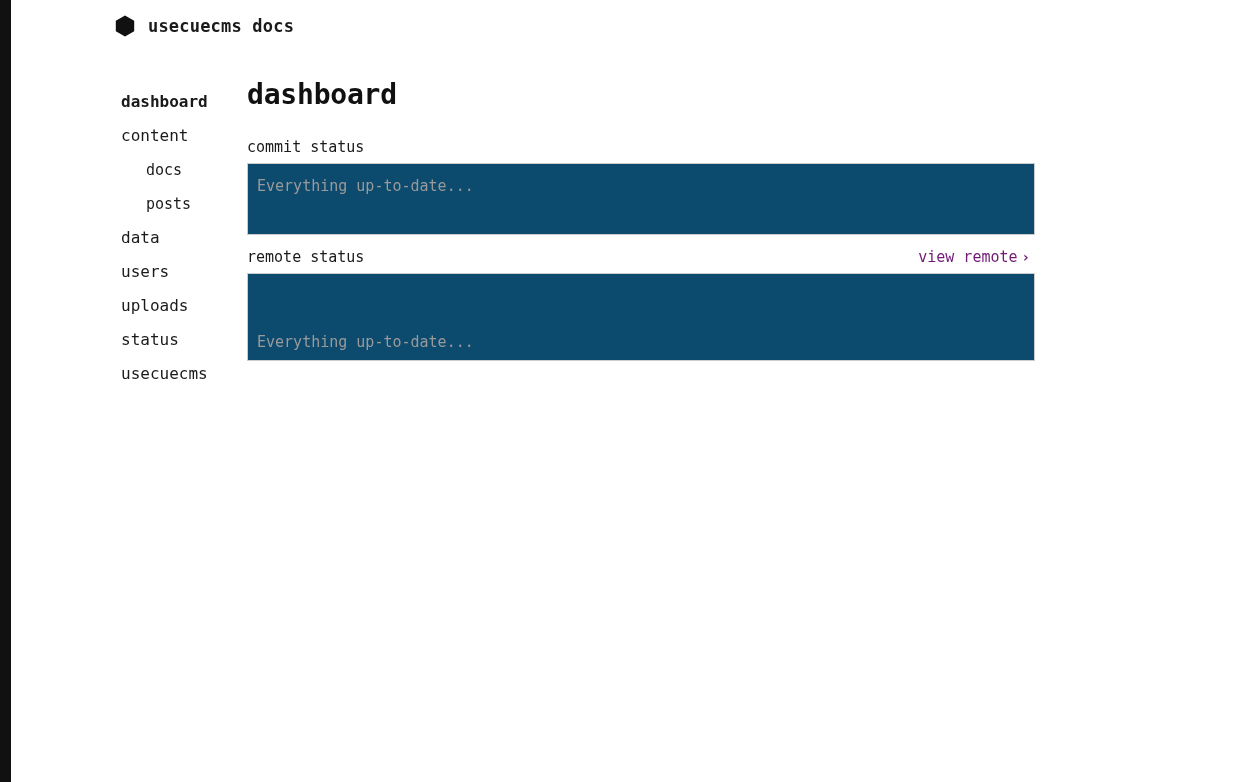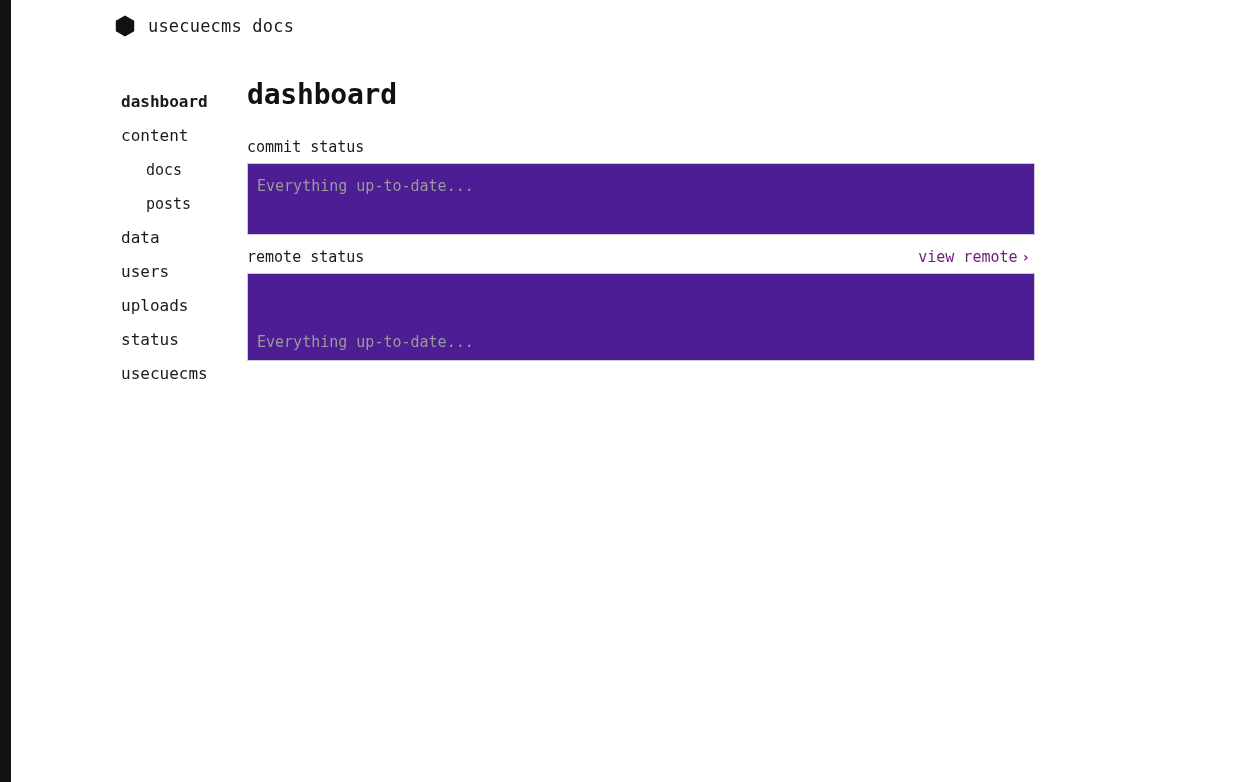--- a/index.html
+++ b/index.html
@@ -55,21 +55,21 @@
 
   .brand-logo {
     width: 20px;
     height: 22px;
     display: block;
     flex: 0 0 auto;
   }
 
   .brand-name {
     font-size: 17px;
-    font-weight: 400;
+    font-weight: 700;
     letter-spacing: 0.2px;
     color: #1a1a1a;
     white-space: nowrap;
   }
 
   .header-spacer { flex: 1 1 auto; }
 
   .header-right {
     display: flex;
     align-items: center;
@@ -174,21 +174,21 @@
 
   .field-action .chev {
     font-weight: 700;
     font-size: 14px;
     padding-left: 4px;
   }
 
   .status-box {
     width: 788px;
     border: 1px solid #cccccc;
-    background: #4c1d95;
+    background: #0c4a6e;
     border-radius: 0;
     padding: 11px 11px 11px 9px;
     font-family: "DejaVu Sans Mono", "Liberation Mono", monospace;
     font-size: 15px;
     line-height: 23px;
     color: #9a9a9a;
     resize: none;
     outline: none;
     overflow: hidden;
     display: block;

